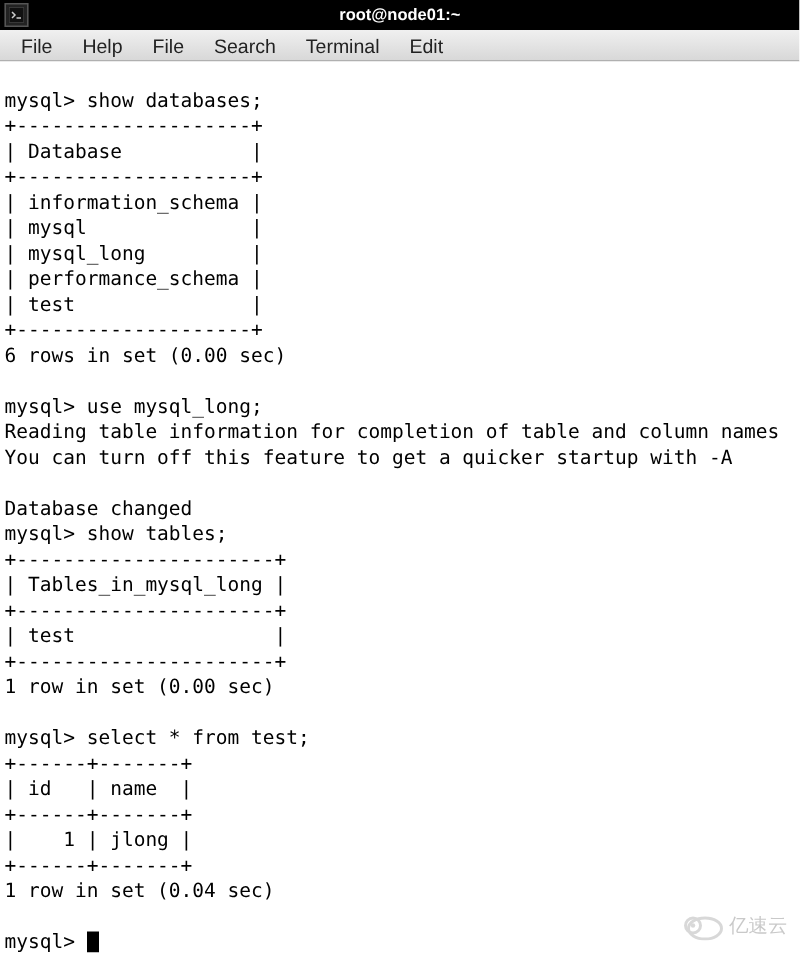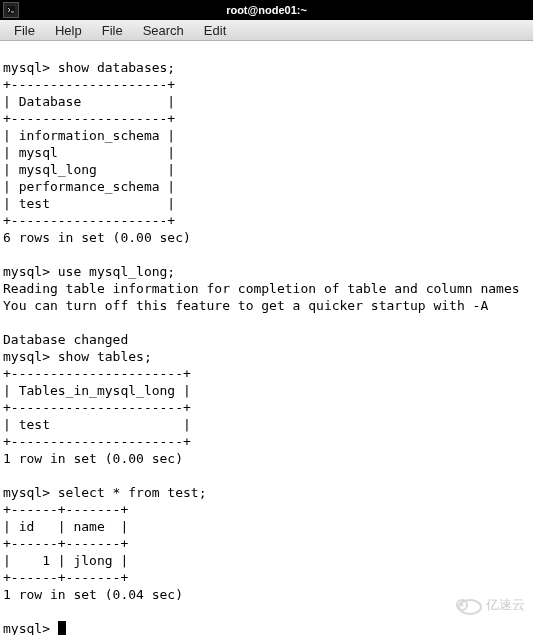--- a/index.html
+++ b/index.html
@@ -73,21 +73,21 @@
     .cursor {
       display: inline-block;
       width: 8px;
       height: 14px;
       background: #000;
       vertical-align: text-bottom;
       margin-bottom: 1px;
     }
     .watermark {
       position: absolute;
-      bottom: 20px;
+      bottom: 8px;
       right: 8px;
       display: flex;
       align-items: center;
       opacity: 0.45;
     }
     .watermark-logo {
       width: 30px;
       height: 20px;
     }
     .watermark-text {
@@ -109,20 +109,21 @@
     </svg>
   </div>
   <div class="titlebar-title">root@node01:~</div>
 </div>
 
 <div class="menubar">
   <div class="menu-item">File</div>
   <div class="menu-item">Help</div>
   <div class="menu-item">File</div>
   <div class="menu-item">Search</div>
+  <div class="menu-item">Terminal</div>
   <div class="menu-item">Edit</div>
 </div>
 
 <div class="terminal-content"><span>mysql&gt; show databases;</span>
 <span>+--------------------+</span>
 <span>| Database           |</span>
 <span>+--------------------+</span>
 <span>| information_schema |</span>
 <span>| mysql              |</span>
 <span>| mysql_long         |</span>

